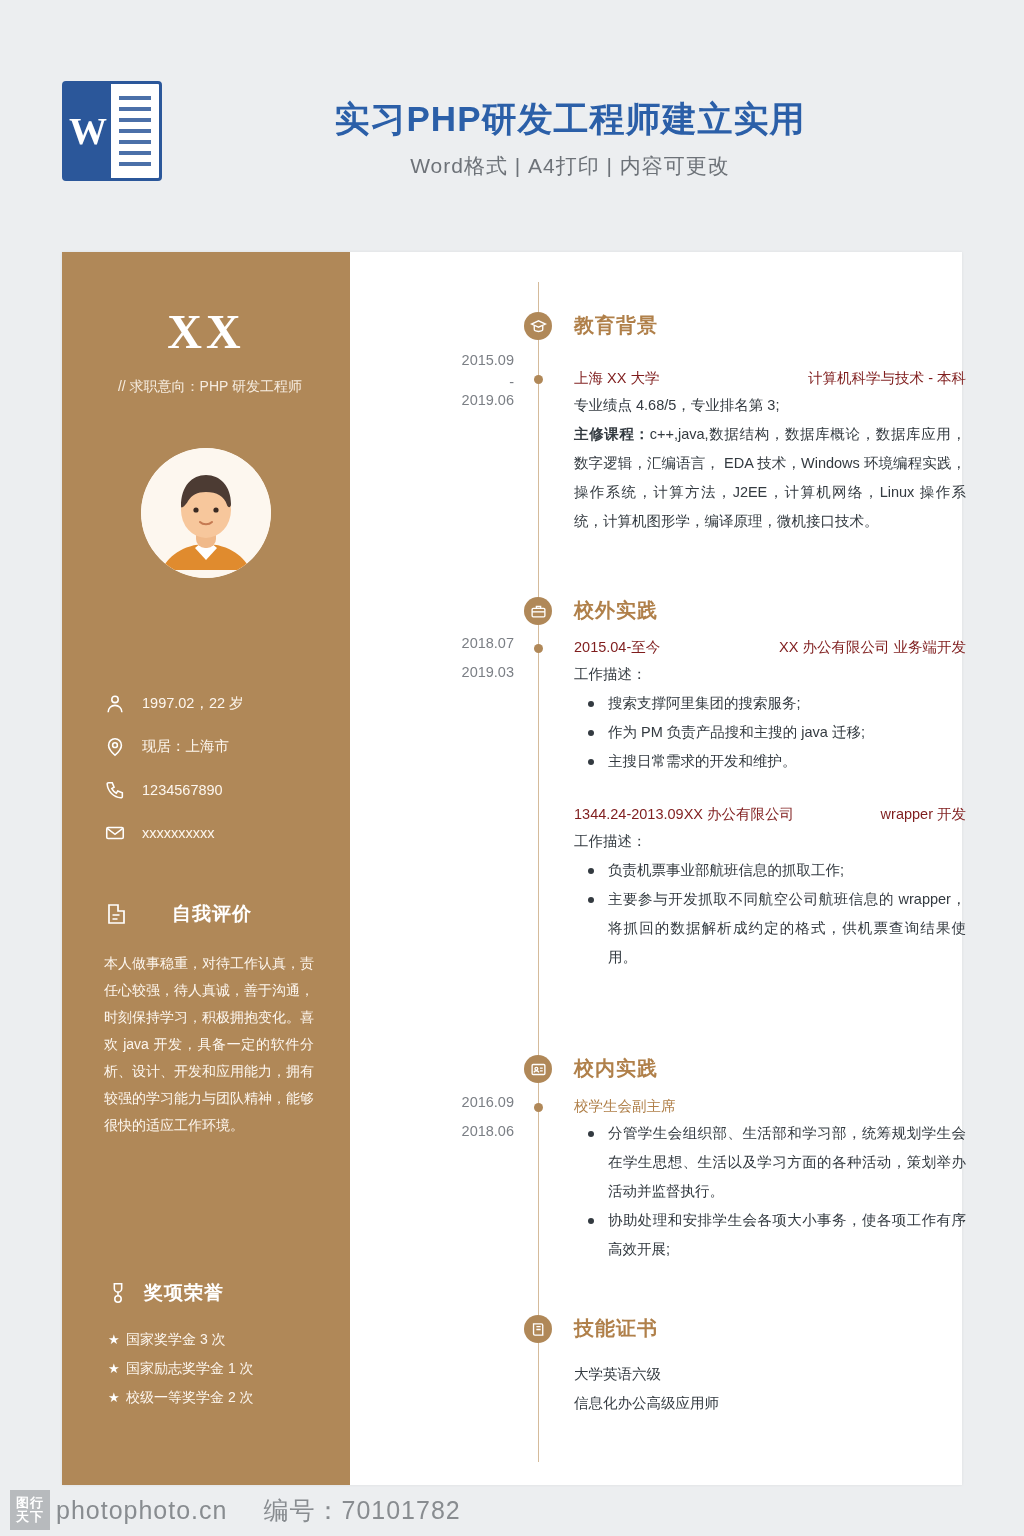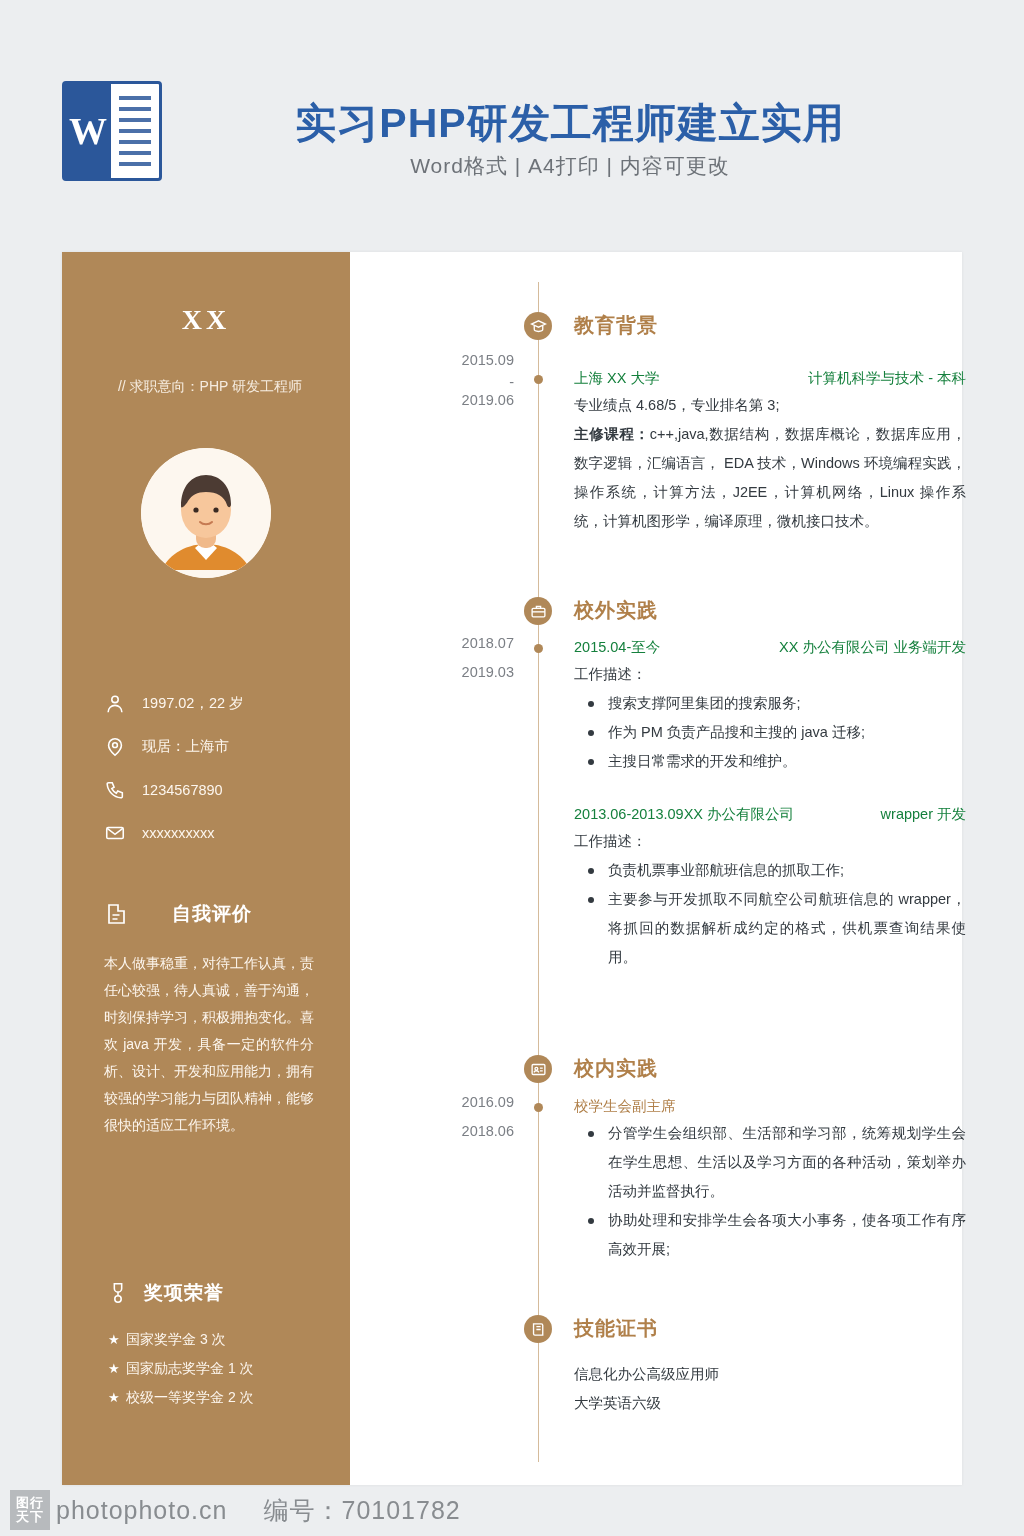--- a/index.html
+++ b/index.html
@@ -46,21 +46,21 @@
     height: 100%;
   }
   .word-logo .lines i {
     display: block; height: 4px; background: #2b579a; opacity: .85;
   }
   .header-title {
     position: absolute;
     left: 270px; top: 96px;
     width: 600px;
     text-align: center;
-    font-size: 41px; font-weight: bold;
+    font-size: 35px; font-weight: bold;
     color: #2b5fa8;
     letter-spacing: 1px;
   }
   .header-sub {
     position: absolute;
     left: 270px; top: 152px;
     width: 600px;
     text-align: center;
     font-size: 21px;
     color: #6d7278;
@@ -78,21 +78,21 @@
   .left-col {
     position: absolute;
     left: 0; top: 0;
     width: 288px; height: 100%;
     background: #b08858;
     color: #ffffff;
   }
   .name {
     position: absolute; left: 0; top: 52px; width: 100%;
     text-align: center;
-    font-size: 28px; font-weight: bold; letter-spacing: 4px;
+    font-size: 48px; font-weight: bold; letter-spacing: 4px;
     font-family: "Liberation Serif", serif;
   }
   .intent {
     position: absolute; left: 0; top: 126px; width: 100%;
     text-align: center; font-size: 14px; color: #f6ece0; padding-left: 8px;
   }
   .avatar {
     position: absolute; left: 79px; top: 196px;
     width: 130px; height: 130px;
     border-radius: 50%;
@@ -172,21 +172,21 @@
     width: 130px;
     text-align: right;
     font-size: 14.5px; color: #7b7f85;
   }
   .body {
     position: absolute; left: 224px; width: 368px;
     font-size: 14.5px; color: #333a40; line-height: 29px;
   }
   .body.wide { width: 392px; }
   .sub-head {
-    color: #15803d; font-size: 14.5px;
+    color: #7f1d1d; font-size: 14.5px;
     display: flex; justify-content: space-between;
     line-height: 26px;
   }
   .sub-head-2 { color: #b0804a; font-size: 14.5px; line-height: 26px; }
   .bullets { margin: 0; padding: 0; list-style: none; }
   .bullets li {
     position: relative; padding-left: 34px;
     line-height: 29px; text-align: justify;
   }
   .bullets li::before {
@@ -379,21 +379,21 @@
         <div>工作描述：</div>
         <ul class="bullets">
           <li>搜索支撑阿里集团的搜索服务;</li>
           <li>作为 PM 负责产品搜和主搜的 java 迁移;</li>
           <li>主搜日常需求的开发和维护。</li>
         </ul>
       </div>
 
       <div class="body wide" style="top:549px">
         <div class="sub-head">
-          <span>2013.06-2013.09XX 办公有限公司</span>
+          <span>1344.24-2013.09XX 办公有限公司</span>
           <span>wrapper 开发</span>
         </div>
         <div>工作描述：</div>
         <ul class="bullets">
           <li>负责机票事业部航班信息的抓取工作;</li>
           <li class="justify">主要参与开发抓取不同航空公司航班信息的 wrapper，将抓回的数据解析成约定的格式，供机票查询结果使用。</li>
         </ul>
       </div>
 
       <div class="sec-icon" style="top:803px">
@@ -417,22 +417,22 @@
       </div>
 
       <div class="sec-icon" style="top:1063px">
         <svg width="17" height="17" viewBox="0 0 24 24" fill="none" stroke="#fff" stroke-width="1.9">
           <path d="M5 4h11a2 2 0 0 1 2 2v14H7a2 2 0 0 1-2-2z"></path>
             <path d="M9 8h6M9 12h6"></path>
         </svg>
       </div>
       <div class="sec-title" style="top:1063px">技能证书</div>
       <div class="body" style="top:1108px">
+        <div>大学英语六级</div>
         <div>信息化办公高级应用师</div>
-        <div>大学英语六级</div>
       </div>
     </div>
   </div>
 
   <div class="footer">
     <span class="logo-box">图行天下</span>
     <span>photophoto.cn</span>
     <span class="num">编号：</span>
     <span>70101782</span>
   </div>

